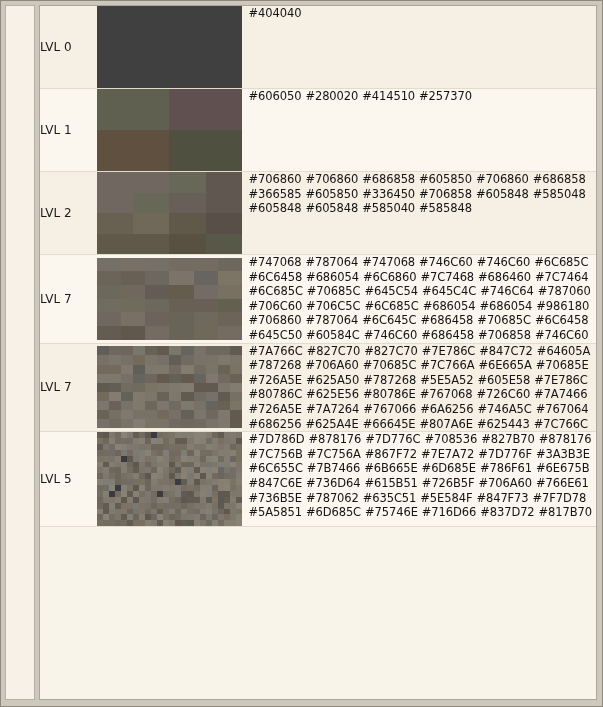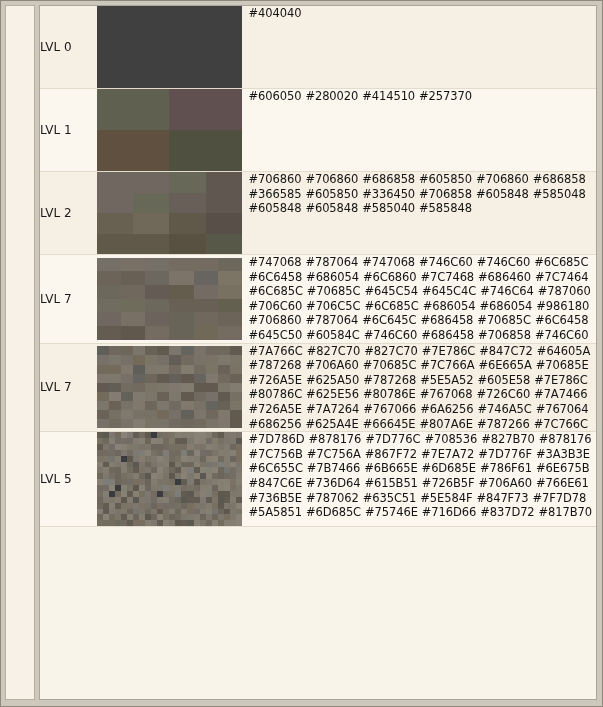--- a/index.html
+++ b/index.html
@@ -340,21 +340,21 @@
                   <i style="background: rgb(128, 120, 110);"></i>
                   <i style="background: rgb(98, 90, 78);"></i>
                 </div>
               </td>
               <td class="cell-hex">
                 <div class="hexline"><span>#7A766C</span><span>#827C70</span><span>#827C70</span><span>#7E786C</span><span>#847C72</span><span>#64605A</span></div>
                 <div class="hexline"><span>#787268</span><span>#706A60</span><span>#70685C</span><span>#7C766A</span><span>#6E665A</span><span>#70685E</span></div>
                 <div class="hexline"><span>#726A5E</span><span>#625A50</span><span>#787268</span><span>#5E5A52</span><span>#605E58</span><span>#7E786C</span></div>
                 <div class="hexline"><span>#80786C</span><span>#625E56</span><span>#80786E</span><span>#767068</span><span>#726C60</span><span>#7A7466</span></div>
                 <div class="hexline"><span>#726A5E</span><span>#7A7264</span><span>#767066</span><span>#6A6256</span><span>#746A5C</span><span>#767064</span></div>
-                <div class="hexline"><span>#686256</span><span>#625A4E</span><span>#66645E</span><span>#807A6E</span><span>#787266</span><span>#7C766C</span></div>
+                <div class="hexline"><span>#686256</span><span>#625A4E</span><span>#66645E</span><span>#807A6E</span><span>#625443</span><span>#7C766C</span></div>
               </td>
             </tr>
             <tr class="lvl-row even">
               <td class="cell-label">LVL 5</td>
               <td class="cell-thumb">
                 <div class="thumb" style="width: 145px; height: 94px; grid-template-columns: repeat(24, 1fr); grid-template-rows: repeat(16, 1fr);">
                   <i style="background: rgb(99, 92, 81);"></i>
                   <i style="background: rgb(90, 88, 81);"></i>
                   <i style="background: rgb(125, 119, 111);"></i>
                   <i style="background: rgb(115, 107, 94);"></i>

